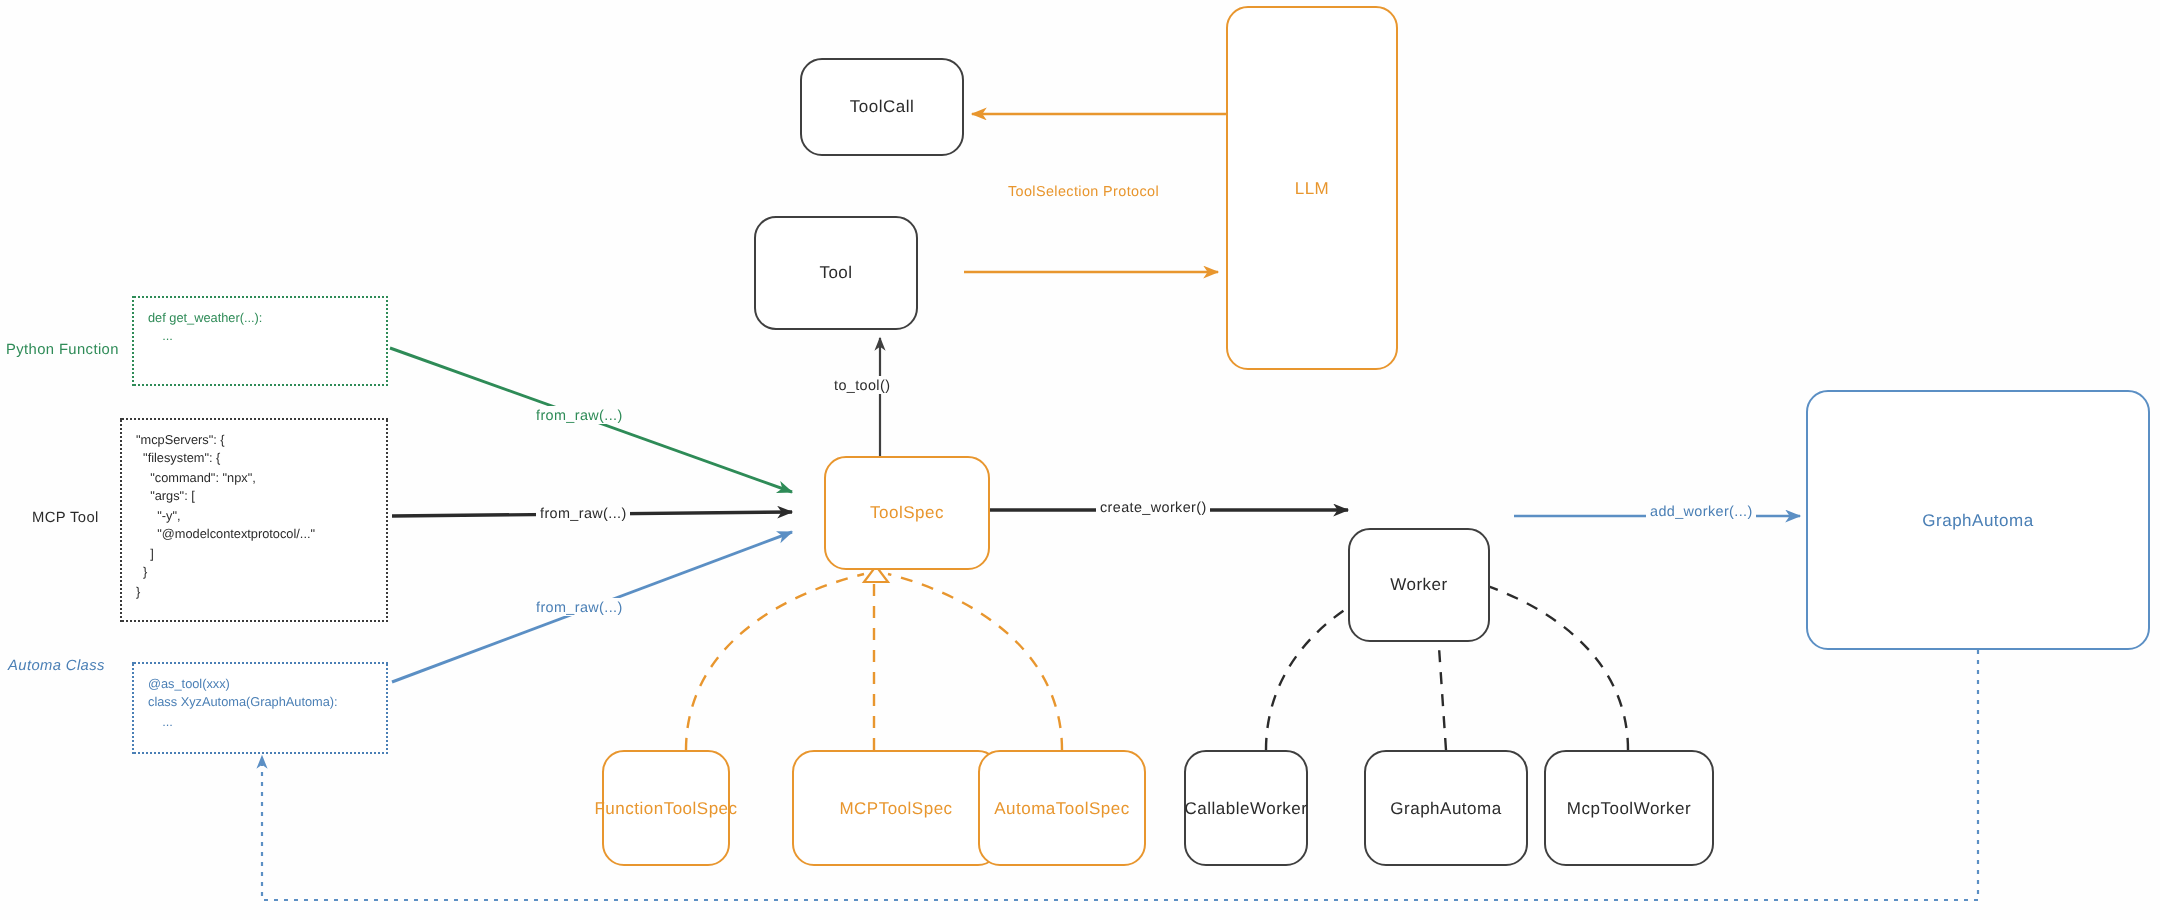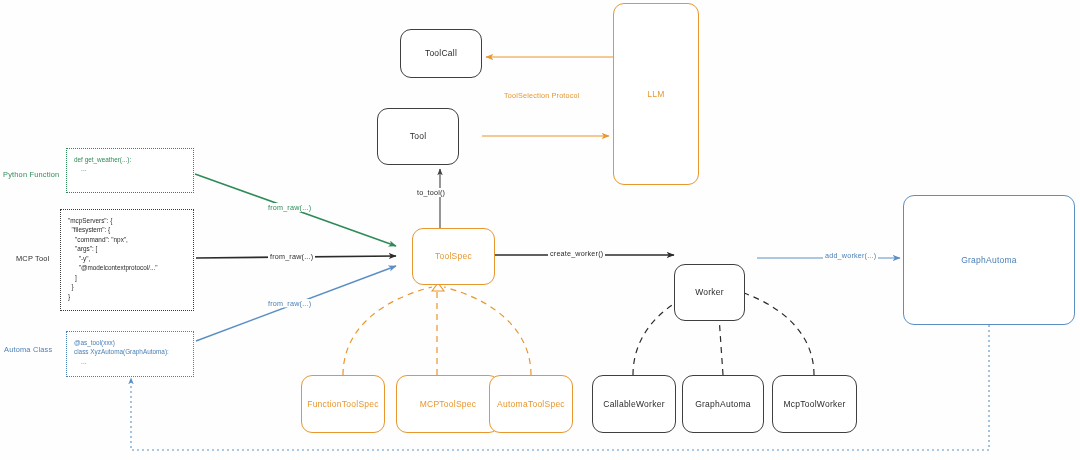--- a/index.html
+++ b/index.html
@@ -140,21 +140,21 @@
     <path d="M633,375 C633,330 668,300 710,287" fill="none" stroke="#2b2b2b" stroke-width="1.2" stroke-dasharray="6 5"></path>
     <path d="M723,375 L717,287" fill="none" stroke="#2b2b2b" stroke-width="1.2" stroke-dasharray="6 5"></path>
     <path d="M814,375 C814,330 776,300 724,287" fill="none" stroke="#2b2b2b" stroke-width="1.2" stroke-dasharray="6 5"></path>
     <path d="M711,291 L717,283 L723,291 Z" fill="none" stroke="#2b2b2b" stroke-width="1.1"></path>
 
     <path d="M989,325 L989,450 L131,450 L131,378" fill="none" stroke="#5b8fc4" stroke-width="1.1" stroke-dasharray="2 3" marker-end="url(#ah-blue-dot)"></path>
   </svg>
 
   <div class="label side green" style="left:3px; top:170px;">Python Function</div>
   <div class="label side dark" style="left:16px; top:254px;">MCP Tool</div>
-  <div class="label side blue" style="left:4px; top:345px;">Automa Class</div>
+  <div class="label side blue" style="left:4px; top:328px;font-style:italic;">Automa Class</div>
 
   <div class="codebox green" style="left:66px; top:148px; width:128px; height:45px;">def get_weather(...):
     ...</div>
 
   <div class="codebox dark" style="left:60px; top:209px; width:134px; height:102px;">"mcpServers": {
   "filesystem": {
     "command": "npx",
     "args": [
       "-y",
       "@modelcontextprotocol/..."
@@ -171,27 +171,27 @@
   <div class="node dark" style="left:377px; top:108px; width:82px; height:57px;">Tool</div>
 
   <div class="node orange" style="left:613px; top:3px; width:86px; height:182px;">LLM</div>
 
   <div class="node orange" style="left:412px; top:228px; width:83px; height:57px;">ToolSpec</div>
 
   <div class="node dark" style="left:674px; top:228px; width:71px; height:57px;margin-top:36px;">Worker</div>
 
   <div class="node blue" style="left:903px; top:195px; width:172px; height:130px;">GraphAutoma</div>
 
-  <div class="node orange" style="left:301px; top:375px; width:84px; height:58px;">FunctionToolSpec</div>
+  <div class="node orange" style="left:301px; top:375px; width:64px; height:58px;">FunctionToolSpec</div>
 
   <div class="node orange" style="left:396px; top:375px; width:104px; height:58px;">MCPToolSpec</div>
 
   <div class="node orange" style="left:489px; top:375px; width:84px; height:58px;">AutomaToolSpec</div>
 
-  <div class="node dark" style="left:592px; top:375px; width:84px; height:58px;">CallableWorker</div>
+  <div class="node dark" style="left:592px; top:375px; width:62px; height:58px;">CallableWorker</div>
 
   <div class="node dark" style="left:682px; top:375px; width:82px; height:58px;">GraphAutoma</div>
 
   <div class="node dark" style="left:772px; top:375px; width:85px; height:58px;">McpToolWorker</div>
 
   <div class="label edge green" style="left:266px; top:203px;">from_raw(...)</div>
 
   <div class="label edge dark" style="left:268px; top:252px;">from_raw(...)</div>
 
   <div class="label edge blue" style="left:266px; top:299px;">from_raw(...)</div>

